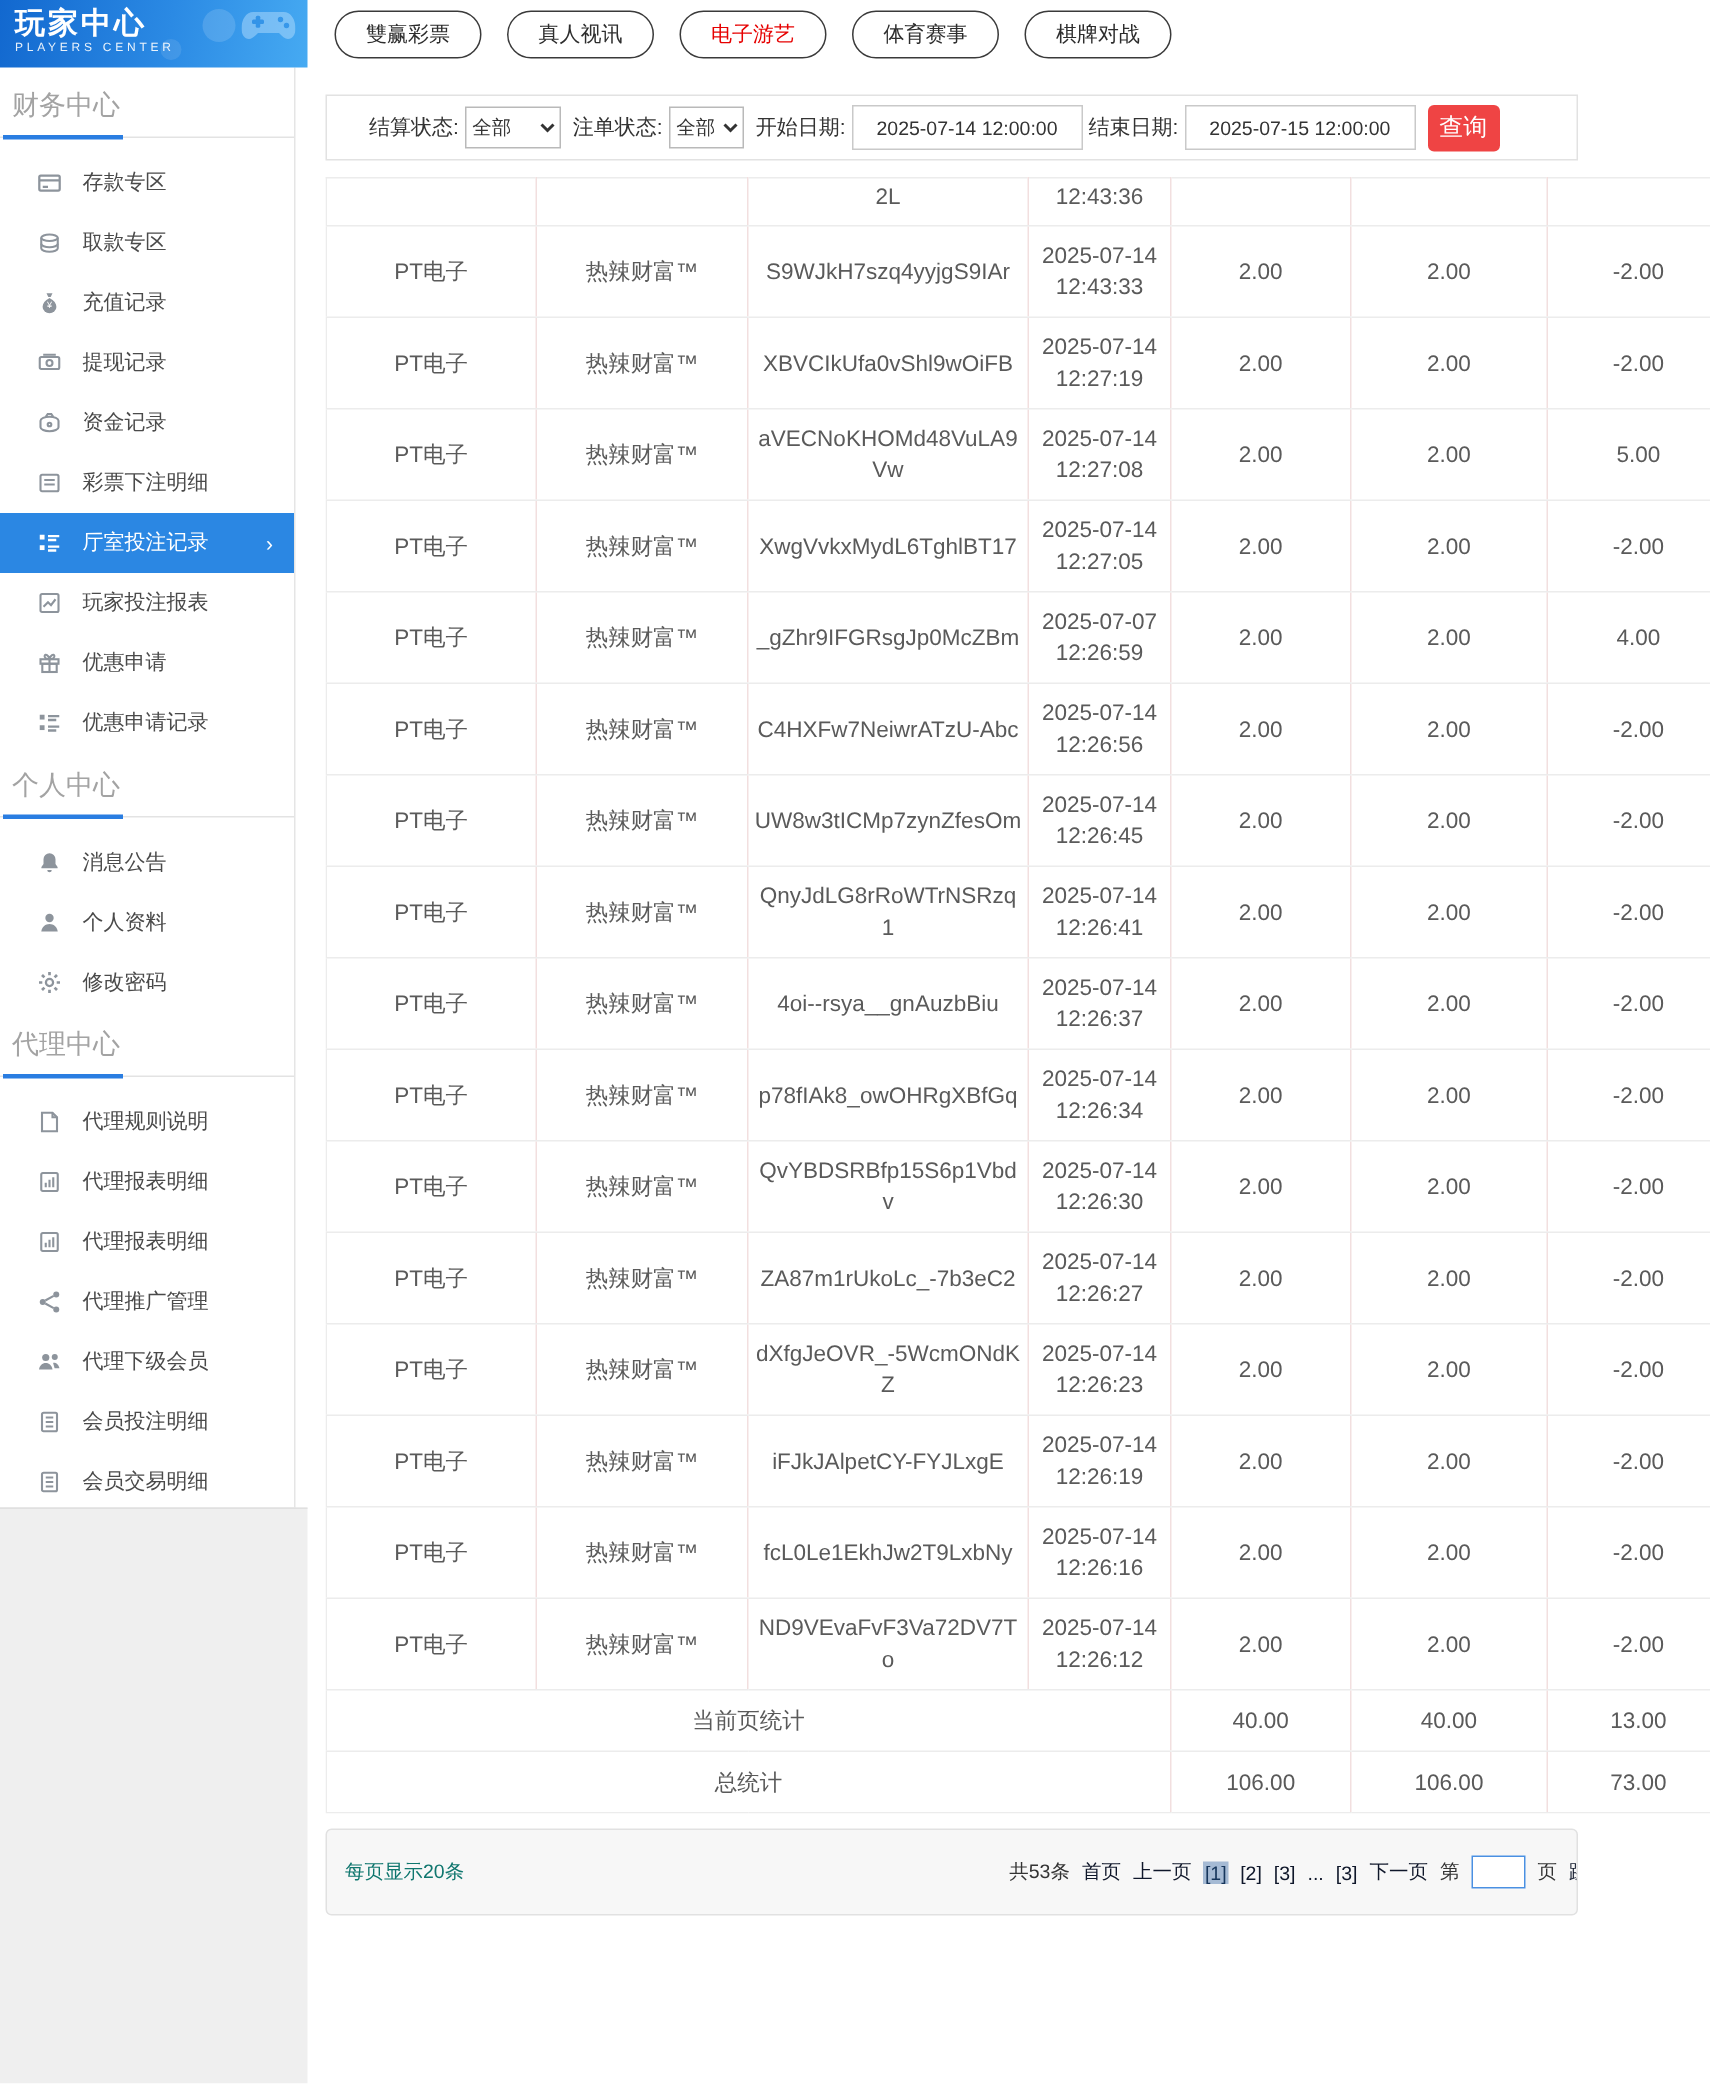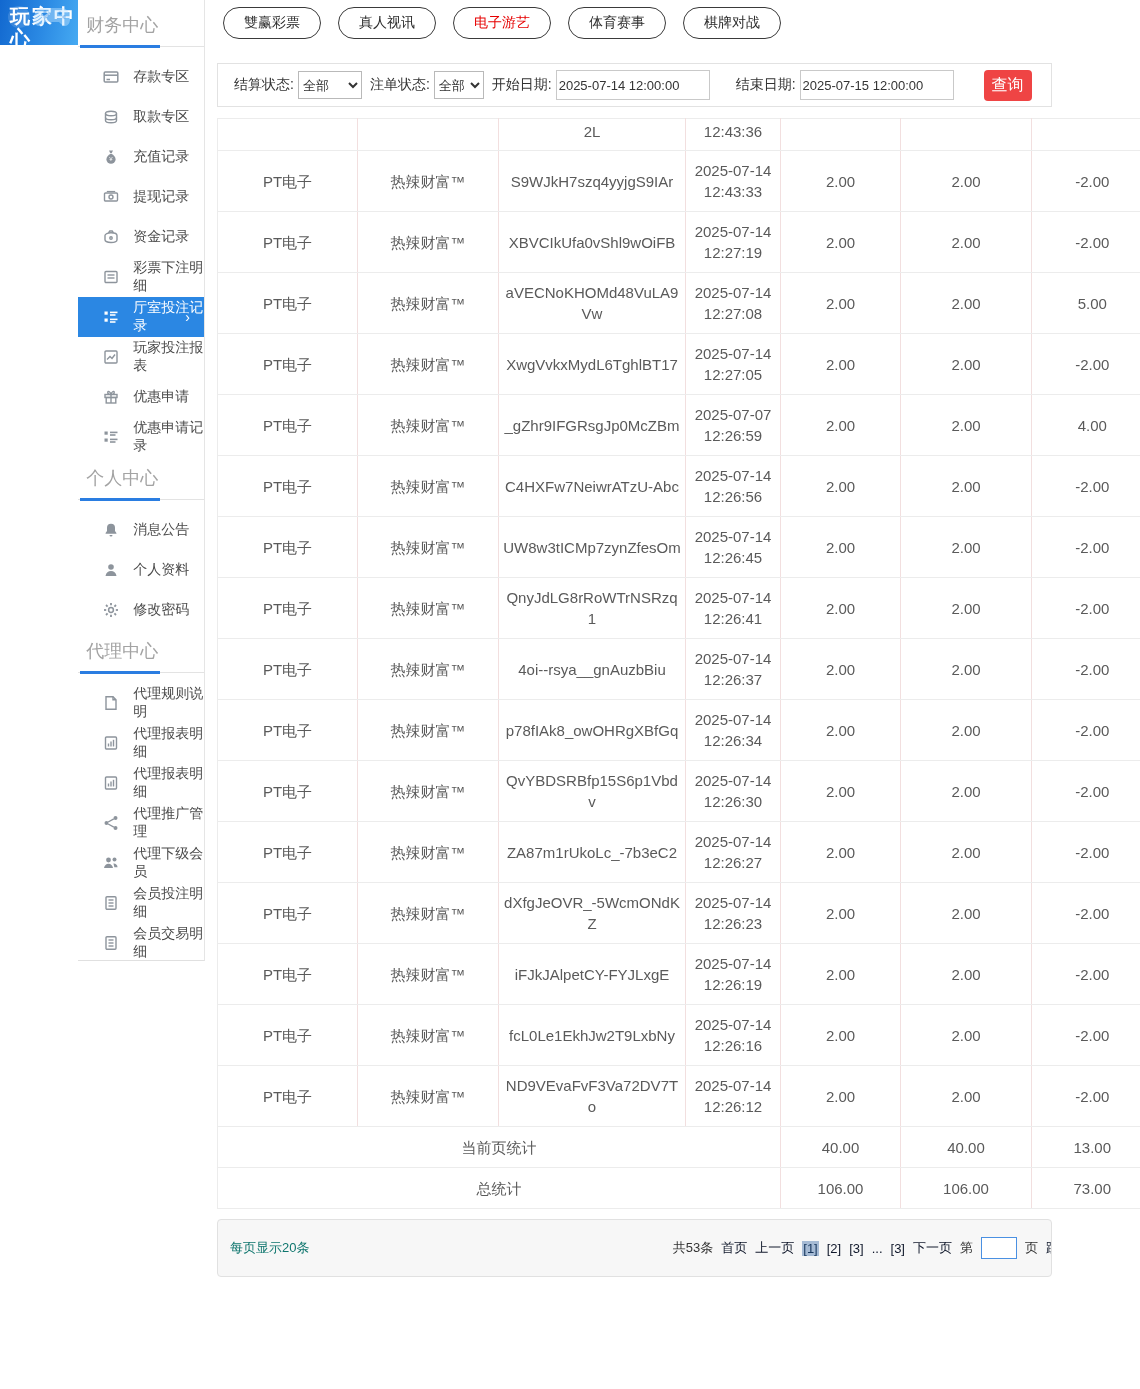--- a/index.html
+++ b/index.html
@@ -2,21 +2,21 @@
 <html><head>
 <meta charset="utf-8">
 <style>
   html,body{margin:0;padding:0}
   body{
     width:1140px;height:1389px;position:relative;overflow:hidden;background:#fff;
     font-family:"Liberation Sans","DejaVu Sans",sans-serif;
     -webkit-font-smoothing:antialiased;
   }
   
-  .sidebar{position:absolute;left:0;top:0;width:205px;height:1389px;display:flex;flex-direction:row}
+  .sidebar{position:absolute;left:0;top:0;width:205px;height:1389px;display:flex;flex-direction:column}
   .logo{height:45px;min-height:45px;background:linear-gradient(100deg,#1268cf 0%,#2b8ae4 55%,#46aaf2 100%);
     color:#fff;padding:5px 0 0 10px;box-sizing:border-box;position:relative;overflow:hidden}
   .logo .title{font-size:20px;font-weight:bold;letter-spacing:2px;line-height:22px}
   .logo .sub{font-size:8px;letter-spacing:2.5px;opacity:.9}
   .logo .deco1{position:absolute;right:48px;top:6px;width:22px;height:22px;border-radius:50%;background:rgba(255,255,255,.14)}
   .logo .deco2{position:absolute;right:84px;top:26px;width:14px;height:14px;border-radius:50%;background:rgba(255,255,255,.10)}
   .logo .pad{position:absolute;right:8px;top:4px;opacity:.45;color:#bfe3ff}
   .nav{background:#fff;width:197px;box-sizing:border-box;border-right:1px solid #e5e5e5;
     border-bottom:1px solid #e0e0e0;height:961px;min-height:961px;padding-top:4px;overflow:hidden}
   .section-title{color:#a3a3a3;font-size:18px;padding:9px 0 9px 8px}
@@ -28,28 +28,28 @@
   .nav-item.active{background:#2b87e3;color:#fff}
   .nav-item.active .ni-icon{color:#fff}
   .nav-item .chev{position:absolute;right:14px;font-size:14px;color:#fff}
   .sidebar-fill{flex:1;background:#efefef;width:205px;border-top:1px solid #e0e0e0;margin-top:-1px}
   
   .main{margin-left:217px;width:835px;position:relative}
   .tabs{height:45px;display:flex;align-items:center;gap:17px;padding-left:6px}
   .tab{border:1px solid #3a3a3a;border-radius:17px;padding:6px 20px;font-size:14px;color:#2d2d2d;background:#fff;cursor:pointer;white-space:nowrap}
   .tab.active{color:#e60000}
   .filter-card{margin-top:18px;height:44px;border:1px solid #e2e2e2;background:#fff;display:flex;align-items:center;
-    padding-left:16px;box-sizing:border-box;font-size:14px;color:#333;white-space:nowrap}
+    padding-left:28px;box-sizing:border-box;font-size:14px;color:#333;white-space:nowrap}
   .filter-card label{margin-right:4px}
   .filter-card select{height:28px;border:1px solid #b9b9b9;background:#fff;color:#333;font-size:13px;margin-right:8px;
-    font-family:Liberation Serif, serif}
+    font-family:Liberation Mono, monospace}
   .sel-settle{width:64px}
   .sel-order{width:50px}
-  .filter-card input.date{height:26px;width:148px;border:1px solid #c9c9c9;color:#333;font-size:13px;text-align:left;
-    margin-right:26px;font-family:inherit}
+  .filter-card input.date{height:26px;width:148px;border:1px solid #c9c9c9;color:#333;font-size:13px;text-align:center;
+    margin-right:4px;font-family:inherit}
   .btn-query{width:48px;height:31px;background:#ef4444;color:#fff;border:none;border-radius:4px;font-size:16px;
     cursor:pointer;margin-left:4px;font-family:inherit}
   
   .table-wrap{margin-top:11px;width:923px;overflow:hidden}
   table.bets{width:935px;border-collapse:collapse;table-layout:fixed;font-size:15px;color:#5a5a5a;
     border-top:1px solid #ececec;border-left:1px solid #ececec}
   table.bets td{text-align:center;vertical-align:middle;padding:3px 4px;word-break:break-all;line-height:21px;
     border-bottom:1px solid #ececec}
   table.bets td + td{border-left:1px solid #f2dfdf}
   tr.partial td{height:26px;vertical-align:top;padding-top:2px}

